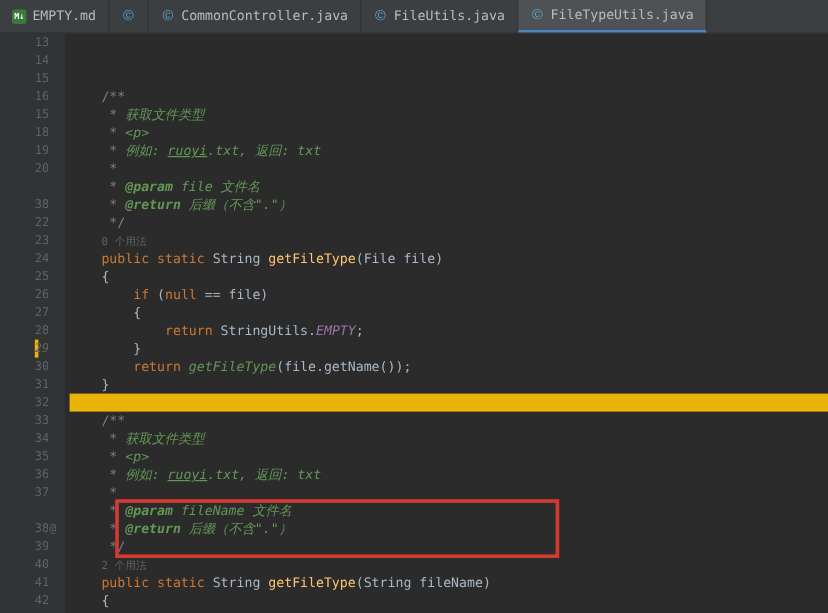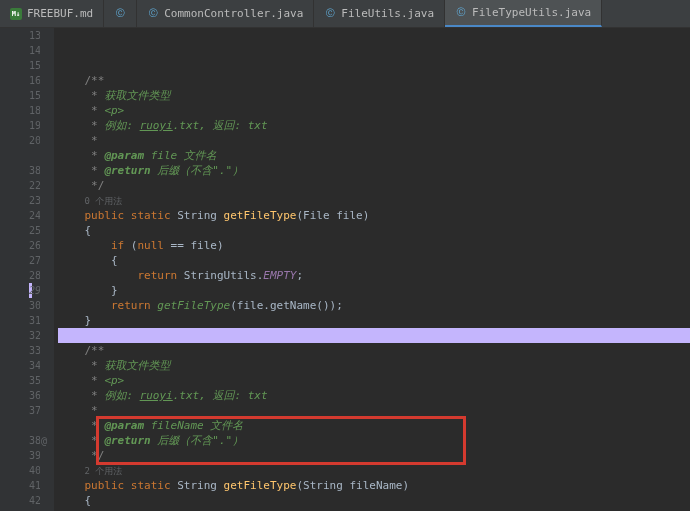--- a/index.html
+++ b/index.html
@@ -70,21 +70,21 @@
 }
 .code {
   flex: 1;
   padding-left: 4px;
   font-size: 11px;
   white-space: pre;
   position: relative;
 }
 .ln { height: 15px; }
 .code .ln { padding-left: 0; }
-.hl-line { background: #c4b5fd; font-style: italic; }
+.hl-line { background: #eab308; font-style: italic; }
 .c-comment { color: #808080; }
 .c-green { color: #629755; font-style: italic; }
 .c-greentag { color: #629755; font-weight: bold; font-style: italic; }
 .c-kw { color: #cc7832; }
 .c-str { color: #6a8759; }
 .c-field { color: #9876aa; font-style: italic; }
 .c-method { color: #ffc66d; }
 .c-hint { color: #606366; font-size: 9px; }
 .c-u { text-decoration: underline; }
 .highlight-box {
@@ -111,21 +111,21 @@
 .watermark .bars span{
   display:inline-block; width:5px; height:22px; background:rgba(120,130,130,0.22);
 }
 </style>
 </head>
 <body>
 
 <div class="tab-bar" id="tabbar">
     <div class="tab">
       <span class="tab-icon md">M↓</span>
-      <span>FREEBUF.md</span>
+      <span>EMPTY.md</span>
     </div>
     <div class="tab">
       <span class="tab-icon java">Ⓒ</span>
     </div>
     <div class="tab">
       <span class="tab-icon java">Ⓒ</span>
       <span>CommonController.java</span>
     </div>
     <div class="tab">
       <span class="tab-icon java">Ⓒ</span>

